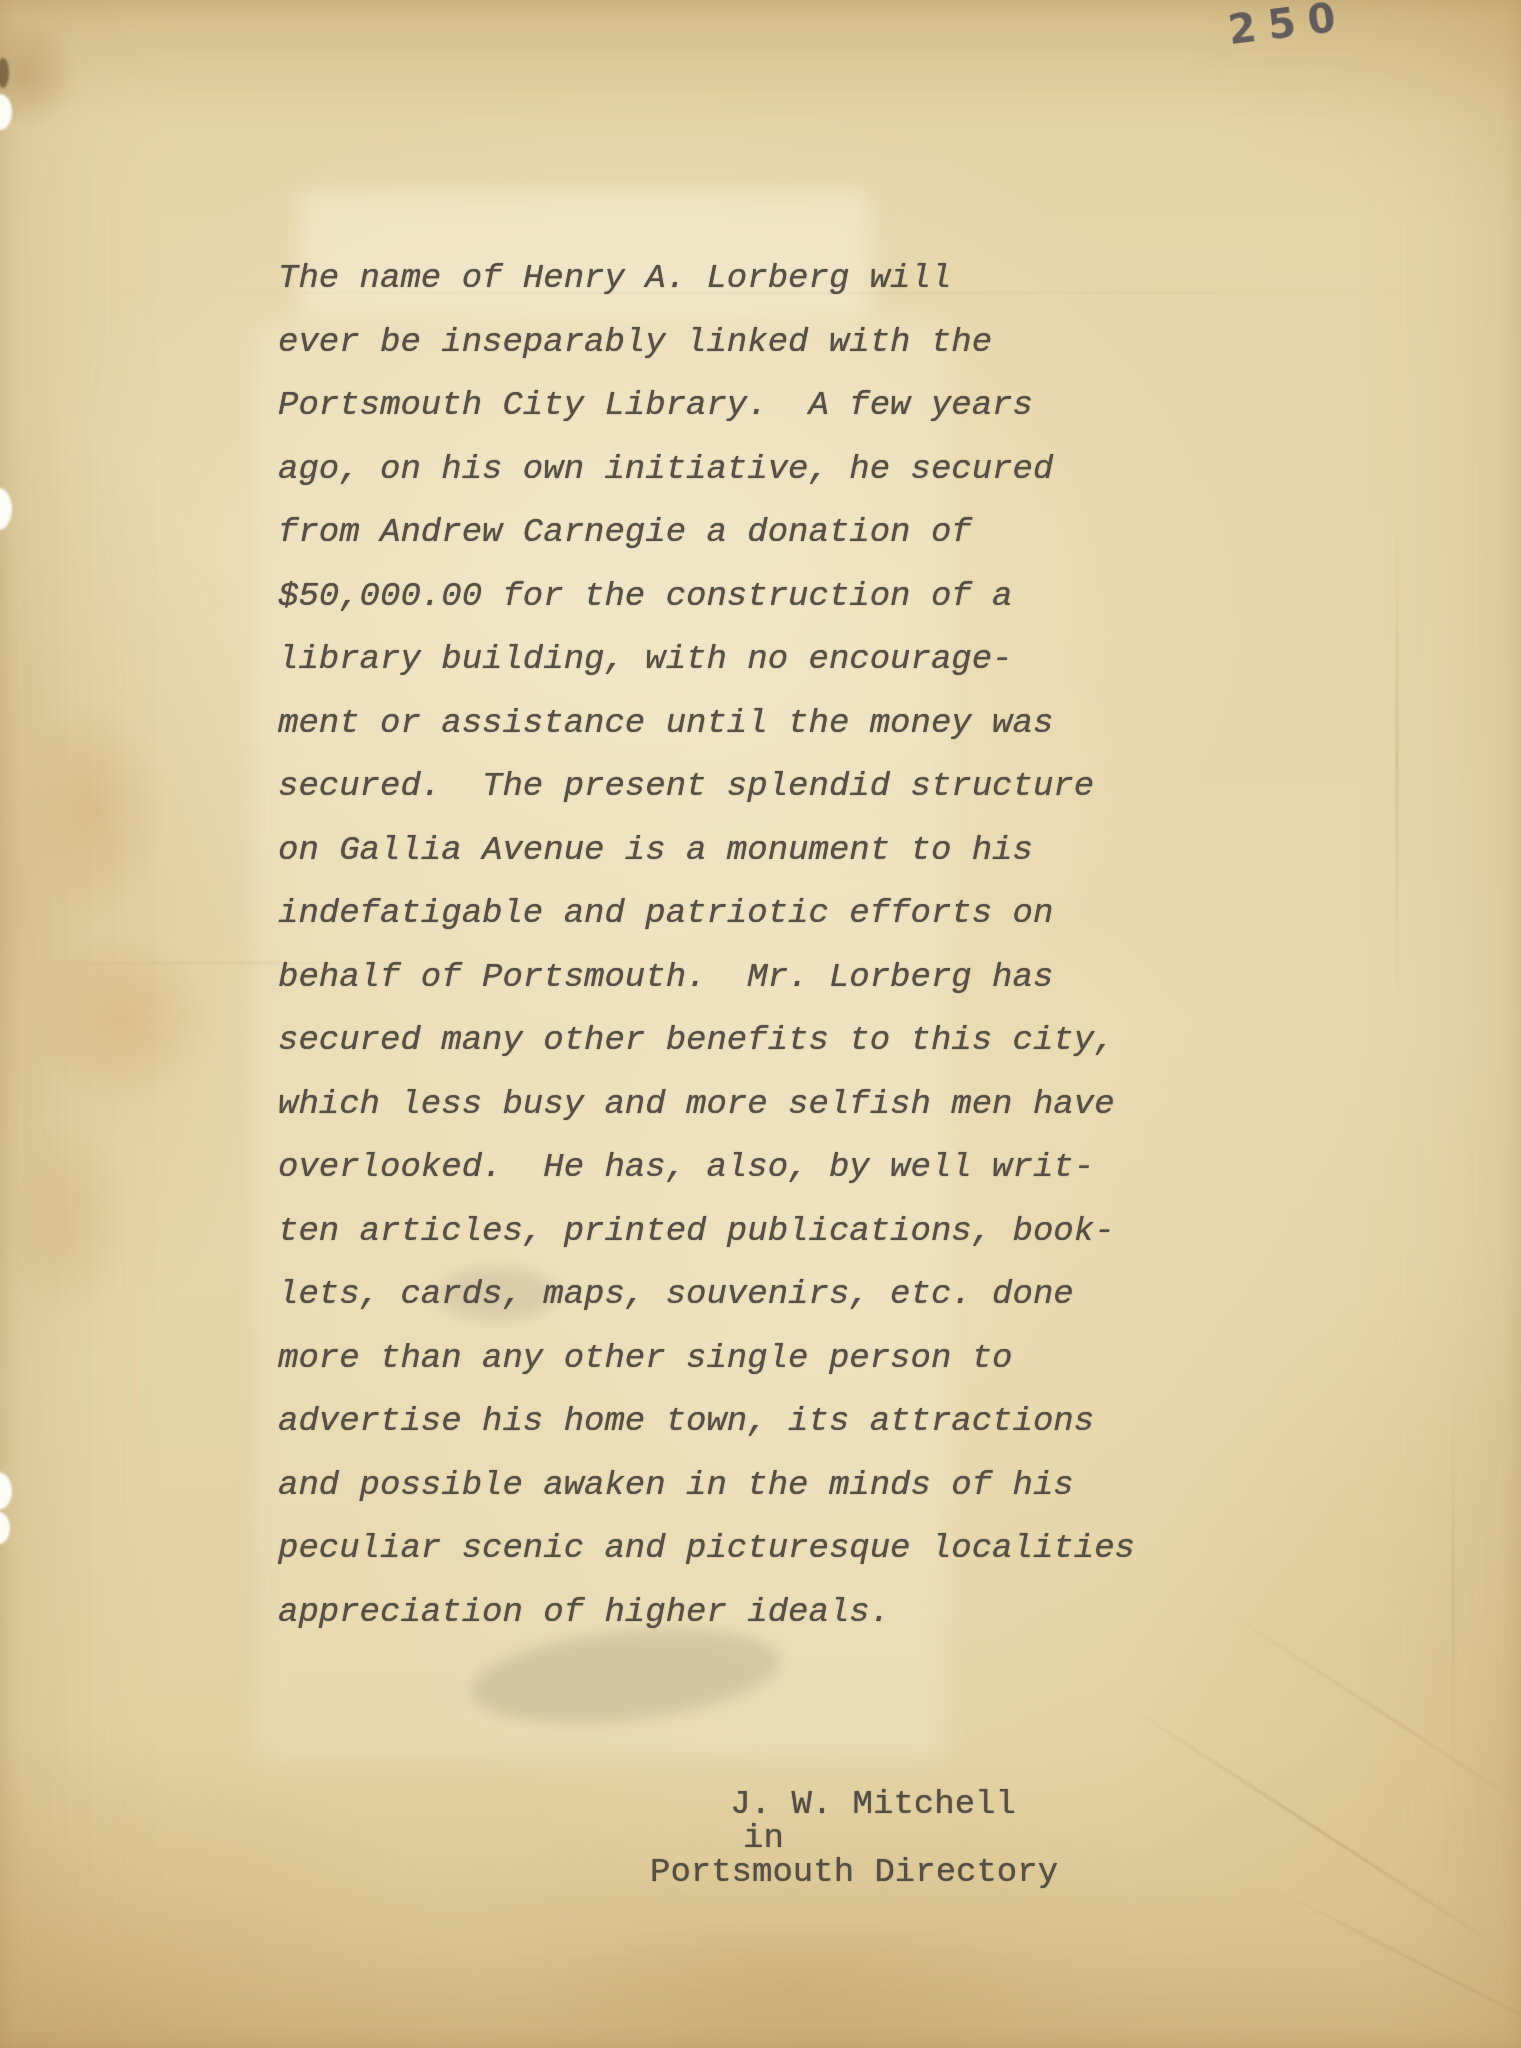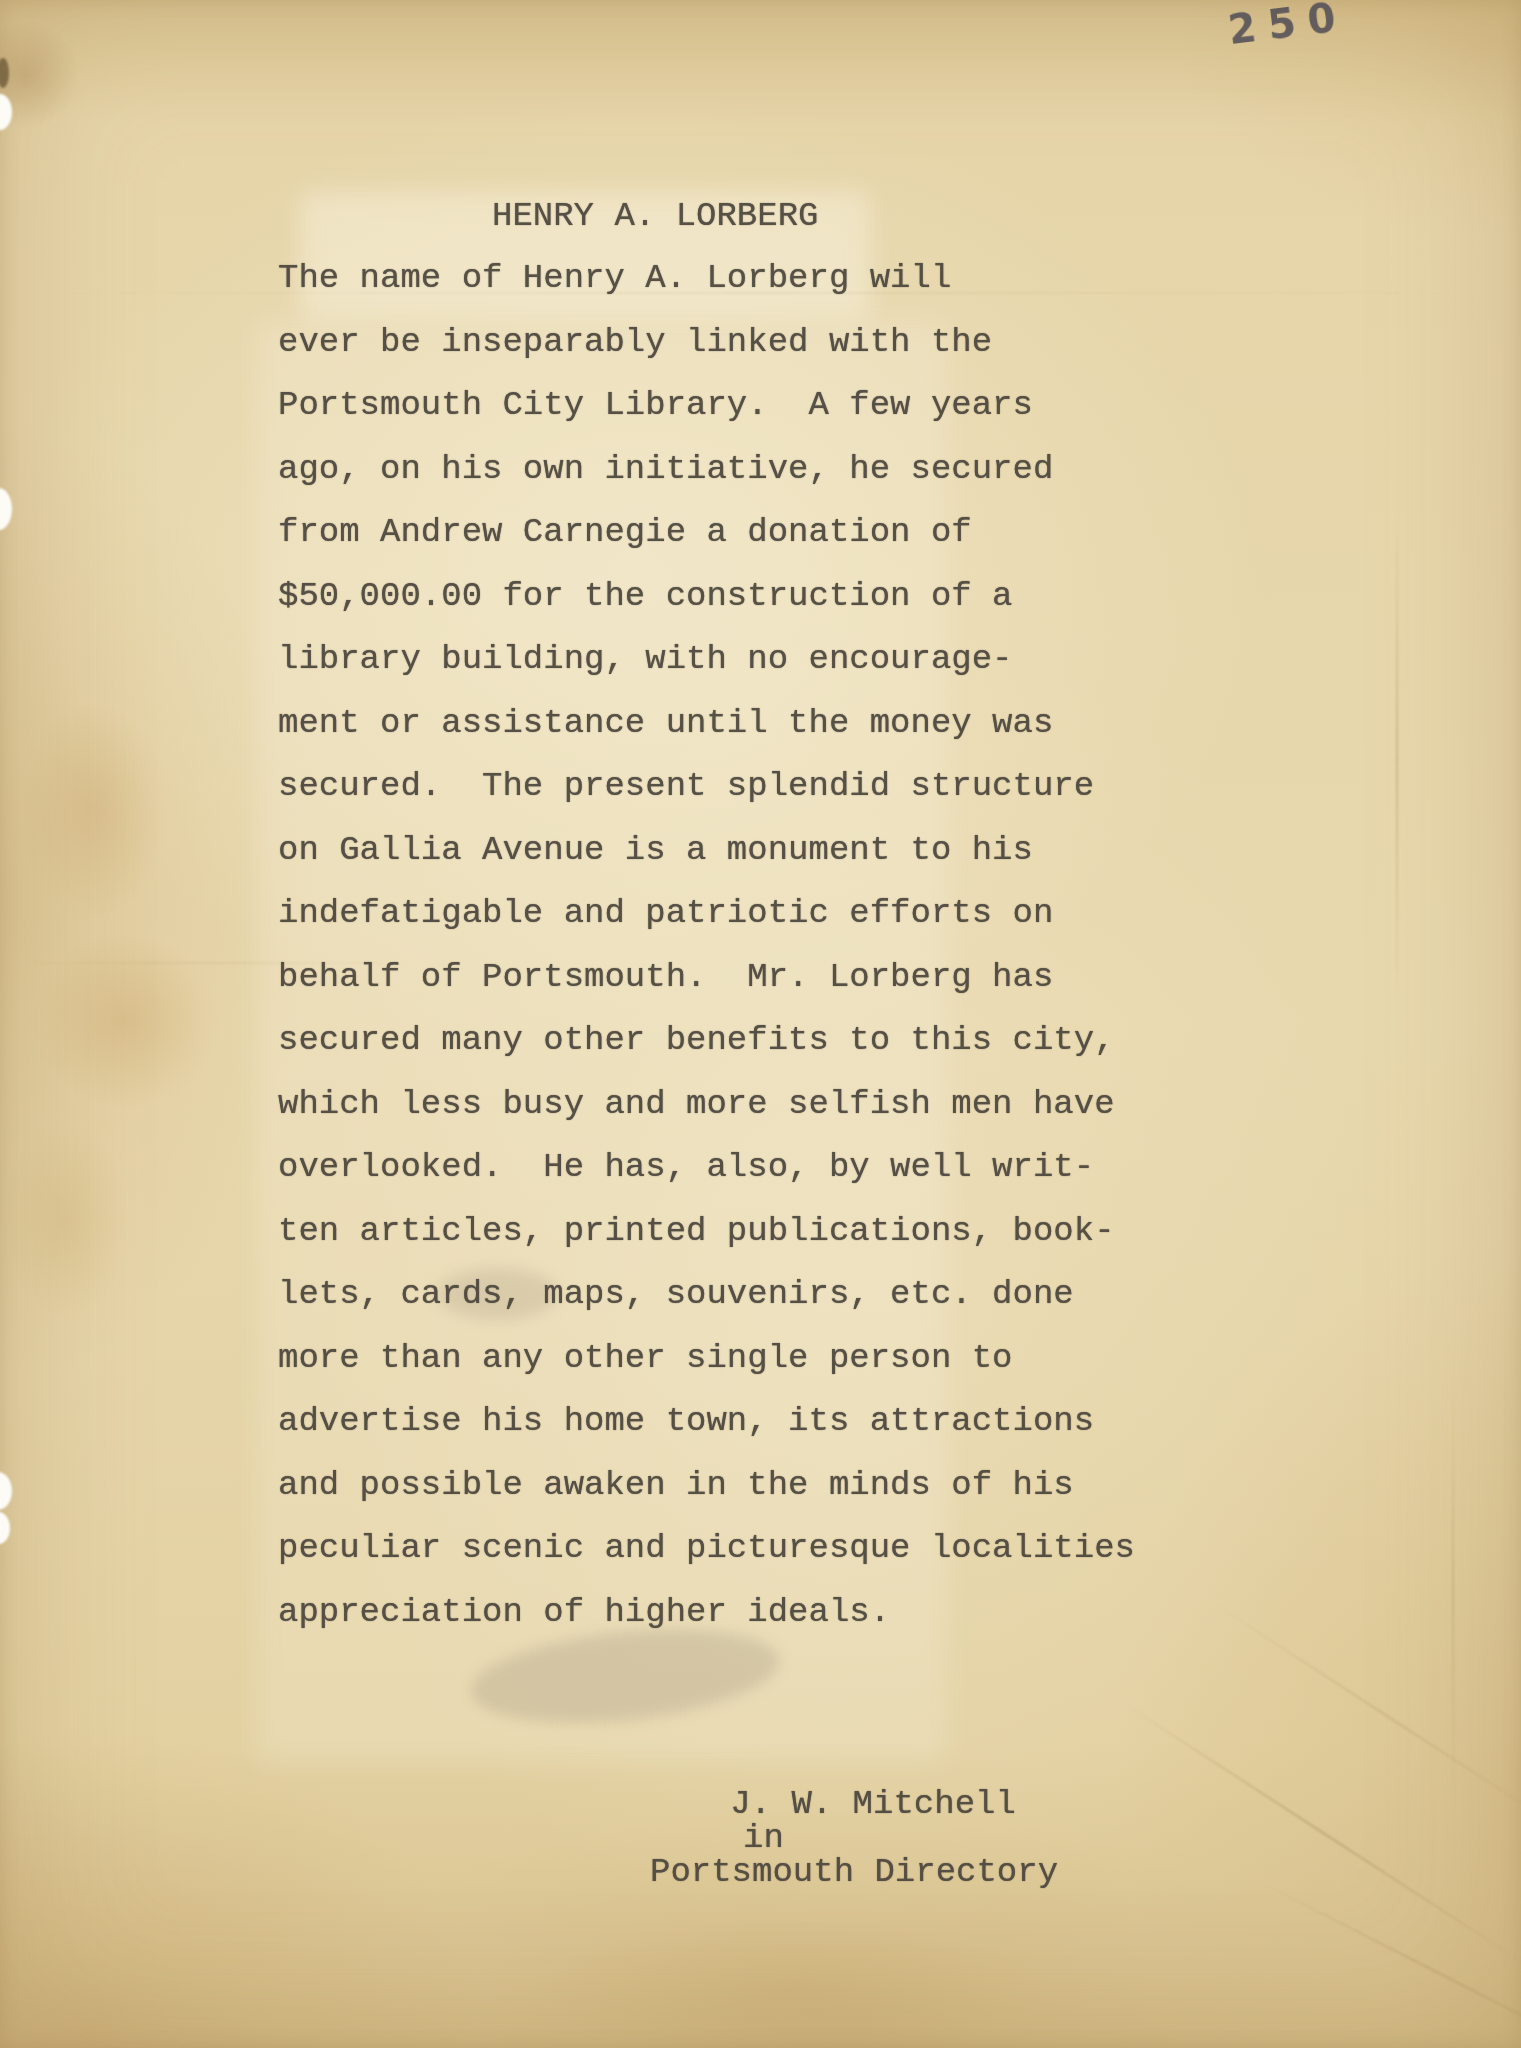--- a/index.html
+++ b/index.html
@@ -21,21 +21,21 @@
     font-family:"Liberation Mono","DejaVu Sans Mono",monospace;
   }
   
   .ghost{position:absolute;background:rgba(250,245,228,0.42);filter:blur(12px);border-radius:10px;}
   .ghost-top{left:300px;top:192px;width:570px;height:128px;}
   .ghost-main{left:256px;top:322px;width:692px;height:1440px;background:rgba(250,245,228,0.22);}
   
   .typed{color:#4b453c;font-size:34px;text-shadow:0 0 1.2px rgba(75,69,60,0.85);opacity:0.93;}
   .title{position:absolute;left:492px;top:196px;height:40px;line-height:40px;white-space:pre;}
   .bodytext{position:absolute;left:278px;top:247px;}
-  .tline{line-height:63.5px;height:63.5px;white-space:pre;}
+  .tline{line-height:63.5px;height:63.5px;white-space:pre;font-style:italic;}
   .sig{position:absolute;left:650px;top:1787px;}
   .sigline{line-height:34px;height:34px;white-space:pre;}
   .sig-author{padding-left:38px;text-align:center;}
   .sig-connector{padding-left:93px;}
   
   .handnum{
     position:absolute;left:1228px;top:0px;
     font-family:"DejaVu Sans",sans-serif;
     font-size:40px;font-weight:bold;color:#4f4c55;
     letter-spacing:12px;transform:rotate(-7deg);
@@ -91,21 +91,20 @@
   <div class="crease cr1"></div>
   <div class="crease cr2"></div>
   <div class="crease cr3"></div>
   <div class="crease cr4"></div>
   <div class="crease cr5"></div>
   <div class="crv crv1"></div>
   <div class="crv crv2"></div>
 
   <div class="handnum">250</div>
 
-  <div class="typed title">HENRY A. LORBERG</div>
 
   <div class="typed bodytext">
       <div class="tline">The name of Henry A. Lorberg will</div>
       <div class="tline">ever be inseparably linked with the</div>
       <div class="tline">Portsmouth City Library.  A few years</div>
       <div class="tline">ago, on his own initiative, he secured</div>
       <div class="tline">from Andrew Carnegie a donation of</div>
       <div class="tline">$50,000.00 for the construction of a</div>
       <div class="tline">library building, with no encourage-</div>
       <div class="tline">ment or assistance until the money was</div>

